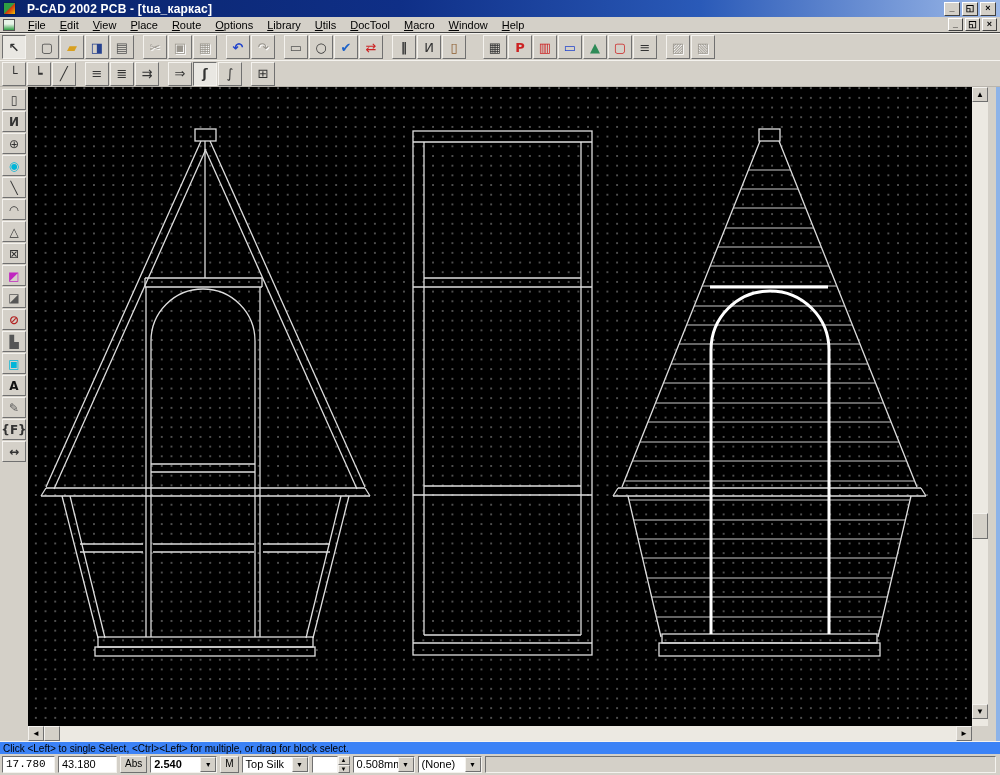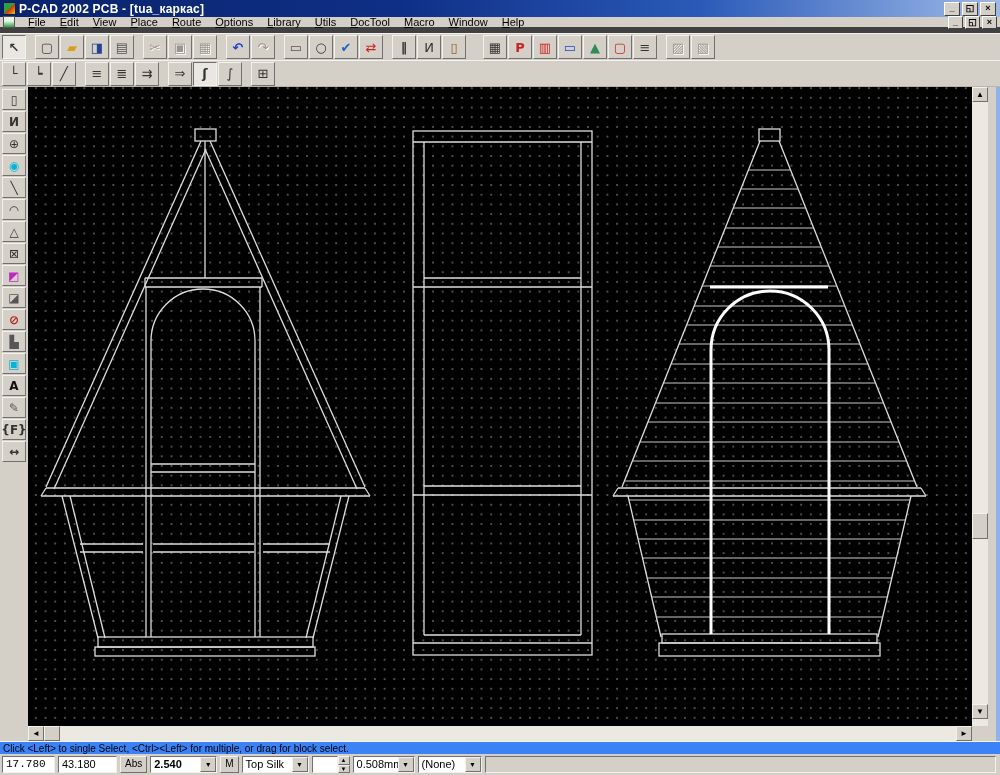--- a/index.html
+++ b/index.html
@@ -3,34 +3,34 @@
 <meta charset="utf-8">
 <style>
   * { margin:0; padding:0; box-sizing:border-box; }
   html,body { width:1000px; height:775px; overflow:hidden;
     font-family:"Liberation Sans", sans-serif; background:#d4d0c8; }
   .abs { position:absolute; }
 
   
   .titlebar { left:0; top:0; width:1000px; height:17px;
     background:linear-gradient(90deg,#0a246a 0%,#0f2f87 40%,#2a5ab8 70%,#9db9e8 100%);
-    display:flex; align-items:center; padding:0 2px; }
+    display:flex; align-items:center; padding:0 2px;gap:8px; }
   .app-icon { width:13px; height:13px; margin:0 3px 0 1px;
     background:linear-gradient(135deg,#2f9e44 0%,#2f9e44 45%,#d4380d 55%,#f2c200 100%);
     border:1px solid #06205a; flex:0 0 auto; }
   .title-text { color:#fff; font-size:12px; font-weight:bold; white-space:nowrap;
     letter-spacing:0.2px; }
   .win-btns { margin-left:auto; display:flex; gap:2px; padding-right:2px; }
   .wbtn { width:16px; height:14px; background:#d4d0c8; border:1px solid;
     border-color:#fff #404040 #404040 #fff; font-size:9px; line-height:11px;
     text-align:center; color:#000; font-weight:bold; }
   .wbtn.small { width:15px; height:13px; line-height:10px; }
 
   .menubar { left:0; top:17px; width:1000px; height:16px; background:#d4d0c8;
-    display:flex; align-items:center; border-bottom:6px solid #404040; }
+    display:flex; align-items:center; border-bottom:1px solid #404040; }
   .child-icon { width:12px; height:12px; margin:0 6px 0 3px;
     background:linear-gradient(180deg,#e8f4e8 40%,#2f9e44 100%);
     border:1px solid #555; flex:0 0 auto; }
   .menu-item { font-size:11px; color:#000; padding:1px 7px; white-space:nowrap; }
   .menu-item u { text-decoration:underline; }
   .menubar .win-btns { padding-right:3px; }
 
   
   .tbrow { left:0; width:1000px; background:#d4d0c8; display:flex; align-items:center;
     padding-left:2px; border-top:1px solid #f4f2ee; }

